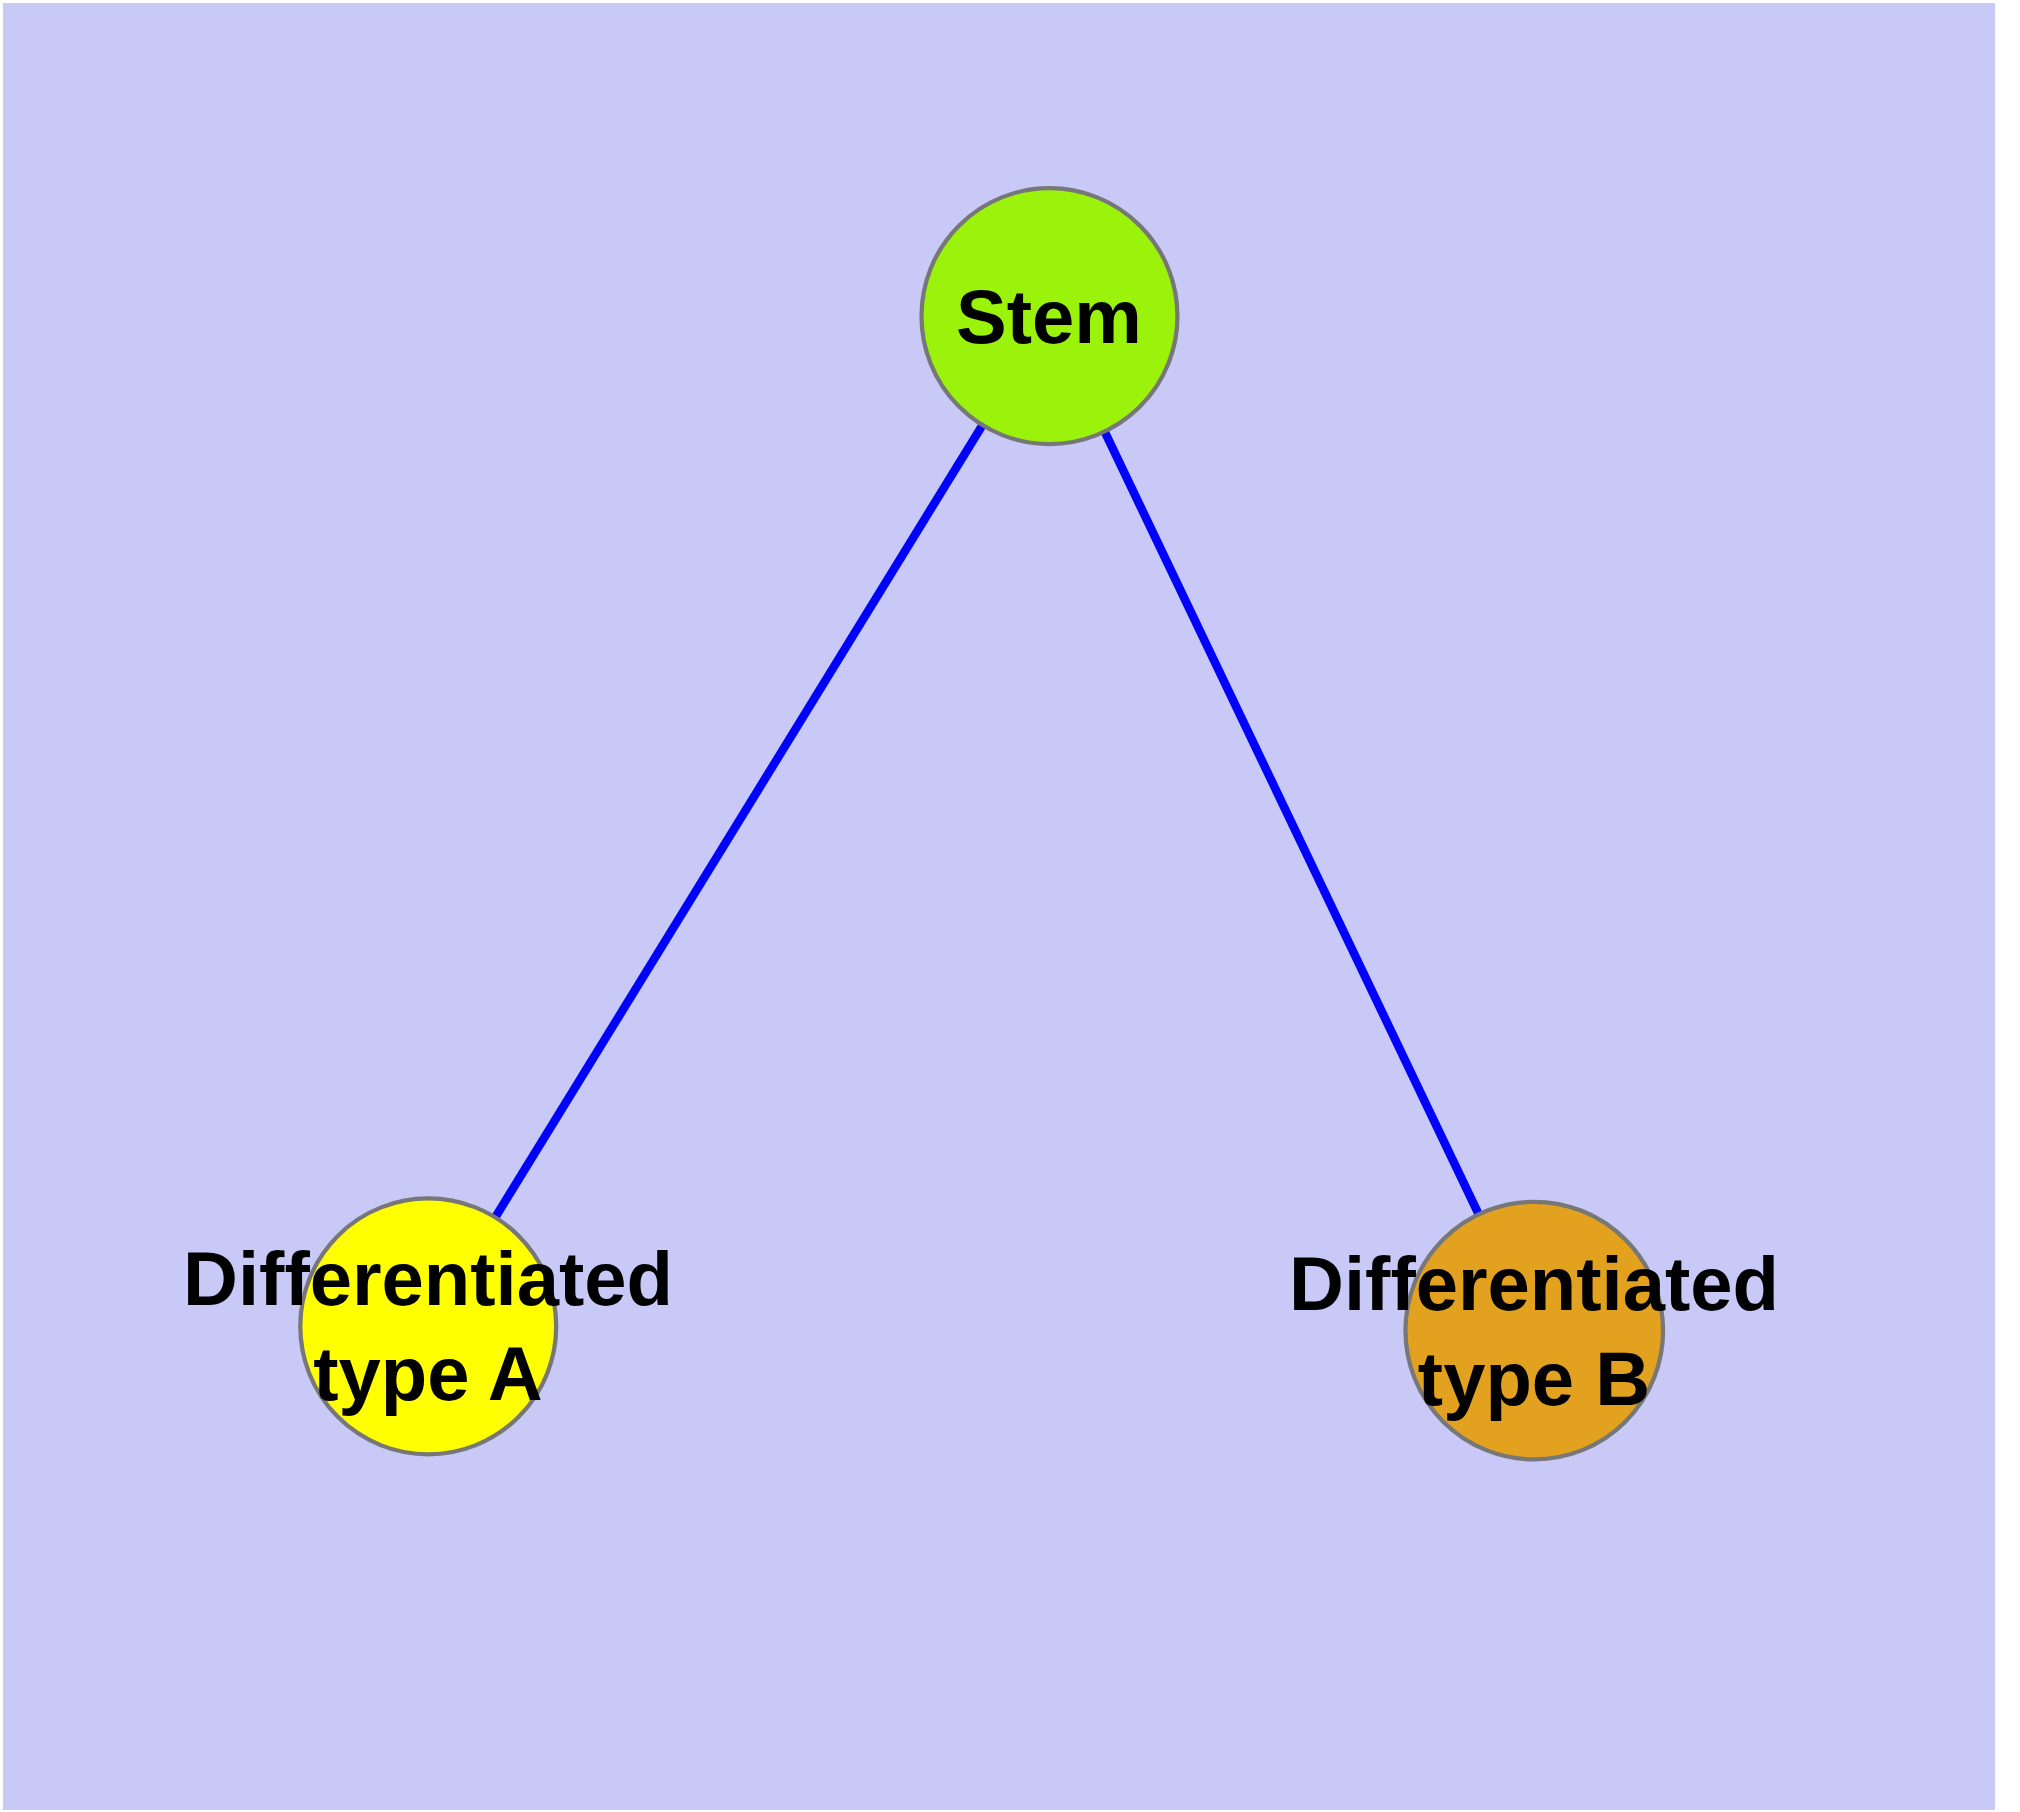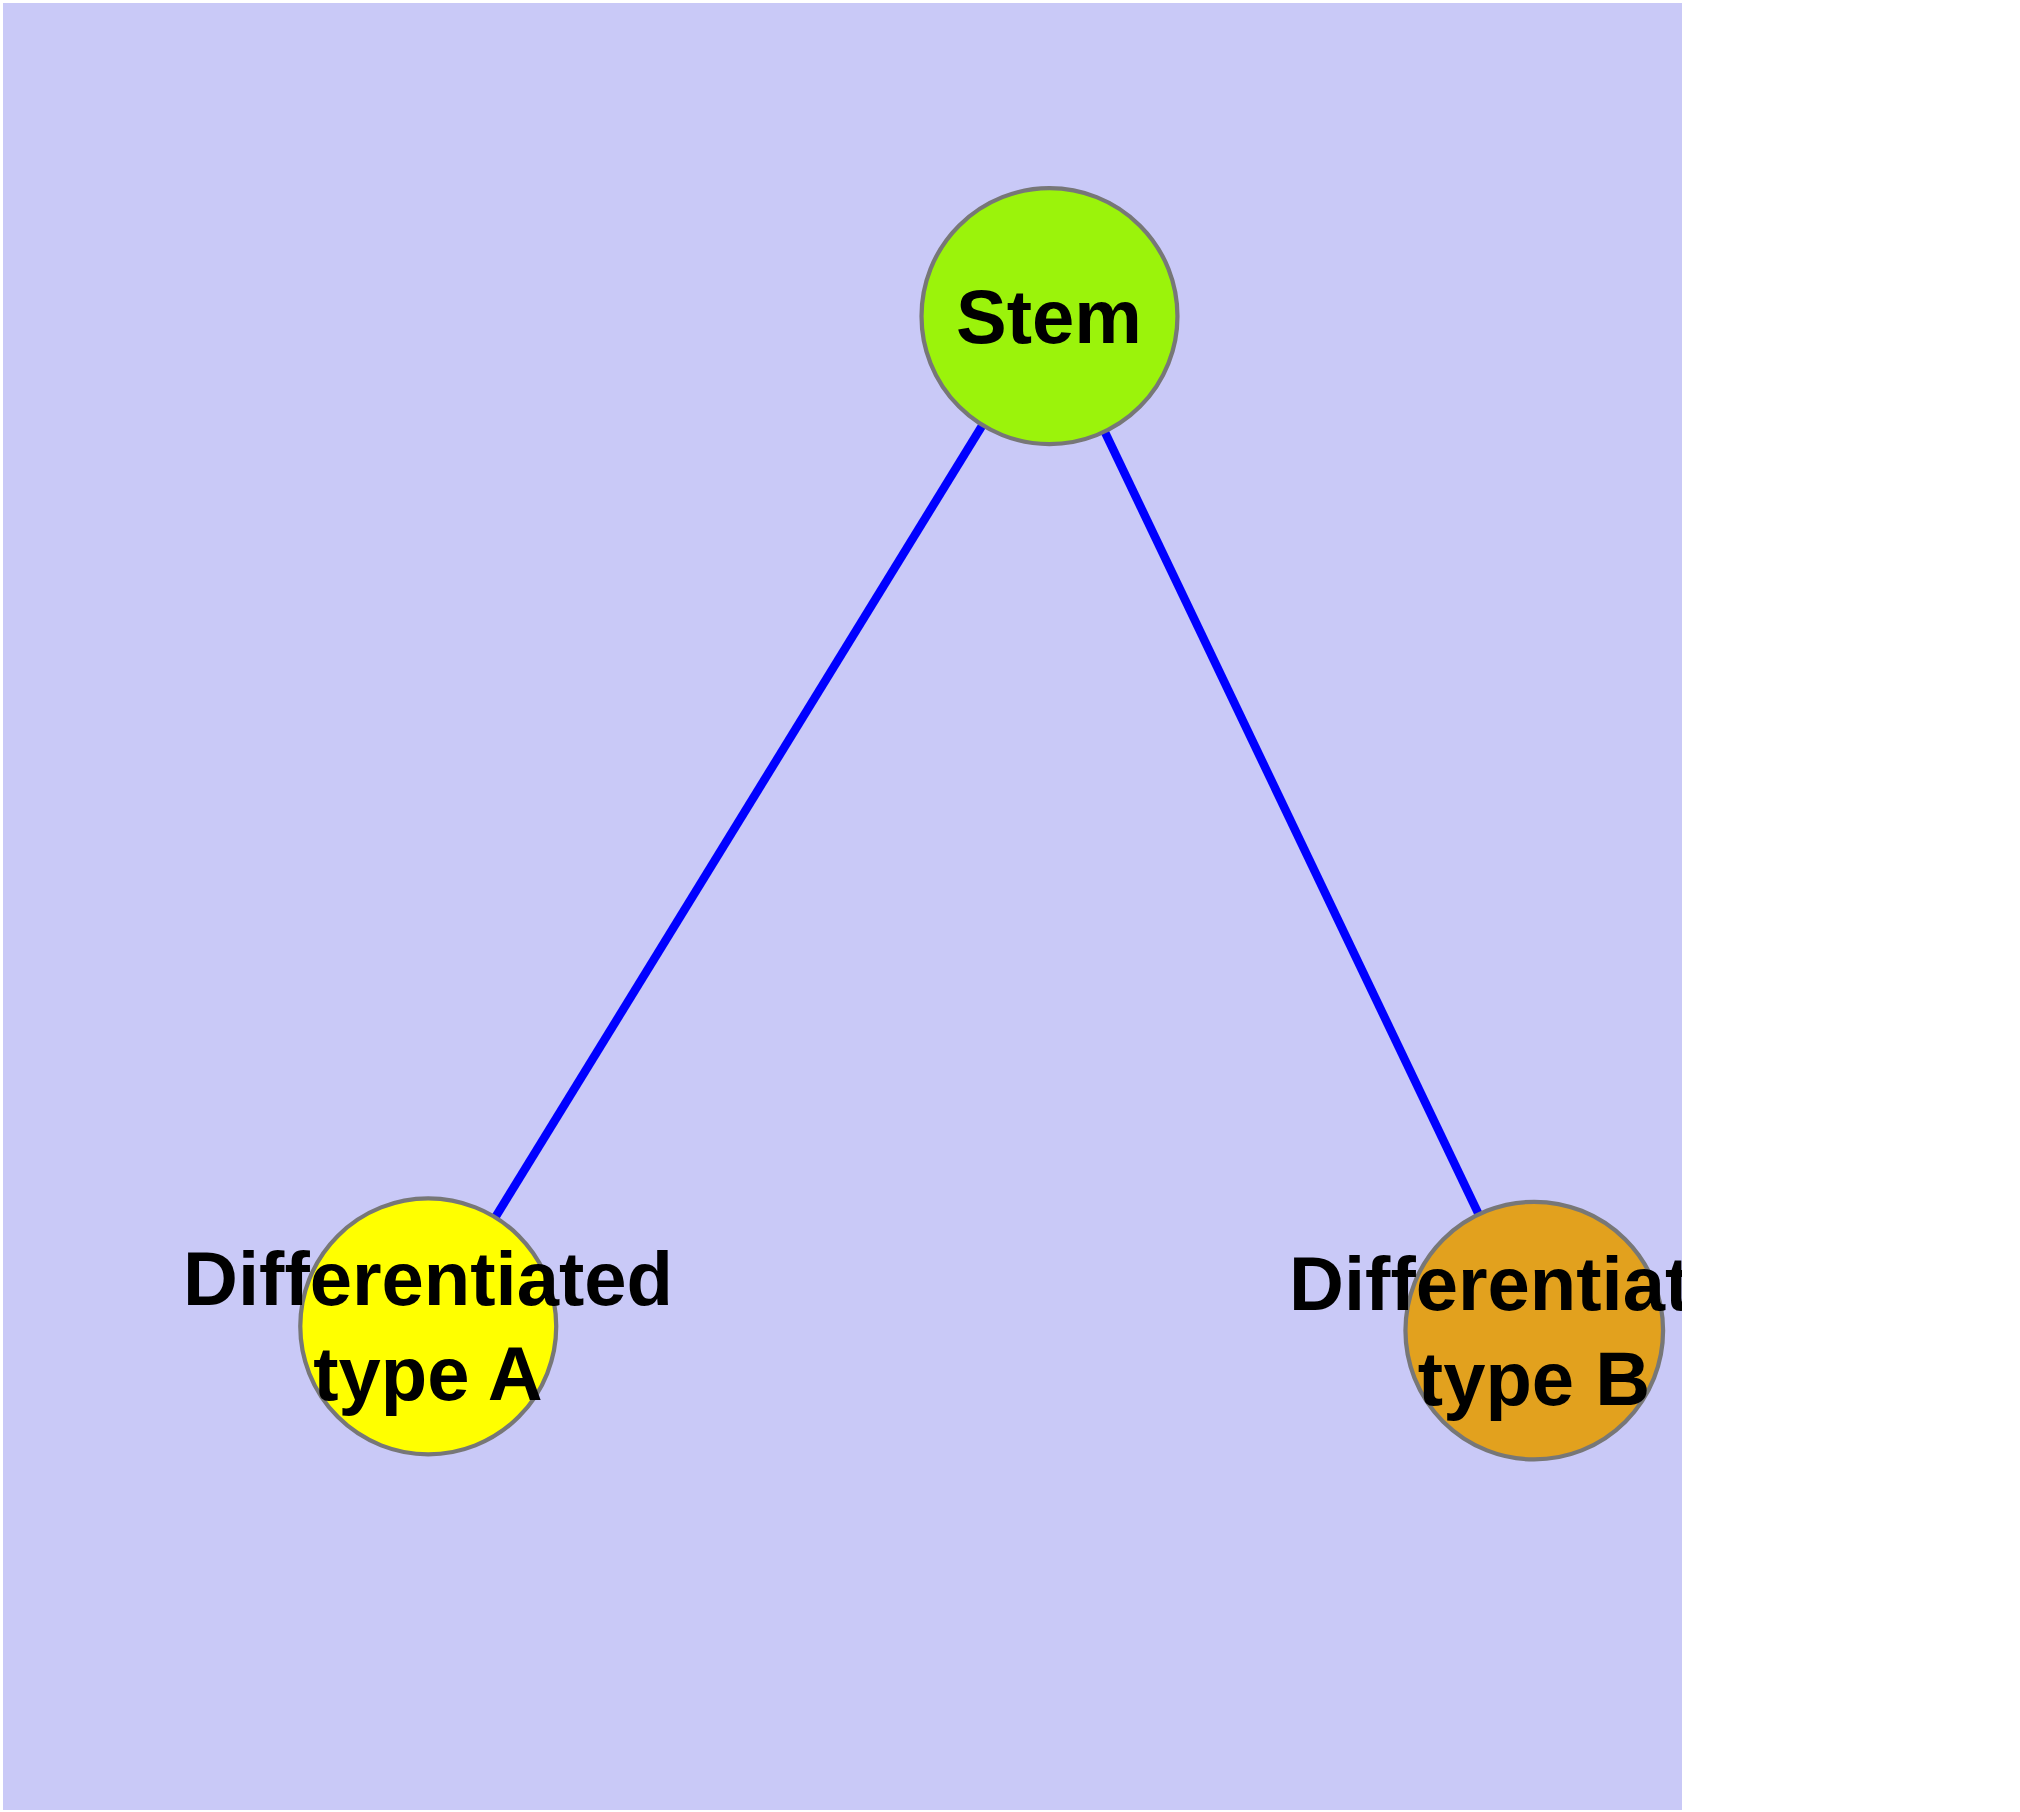--- a/index.html
+++ b/index.html
@@ -2,21 +2,21 @@
 <html style="font-size:13.6px"><head>
 <meta charset="utf-8">
 <style>
   html, body {
     margin: 0;
     padding: 0;
     background: #ffffff;
   }
   .canvas {
     position: relative;
-    width: 1682px;
+    width: 1995px;
     height: 1812px;
     background: #ffffff;
     overflow: hidden;
     font-family: "Liberation Sans", "DejaVu Sans", sans-serif;
   }
   .plot-bg {
     position: absolute;
     top: 3.4px;
     left: 2.5px;
     right: 0px;

